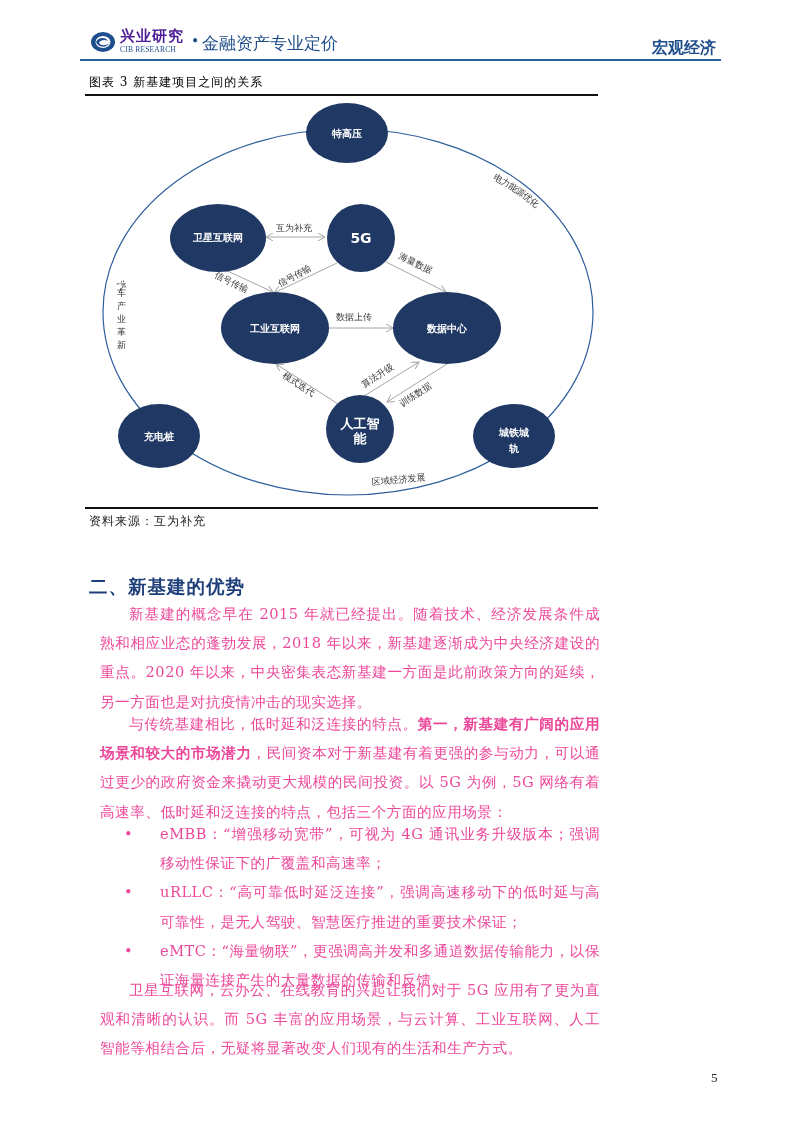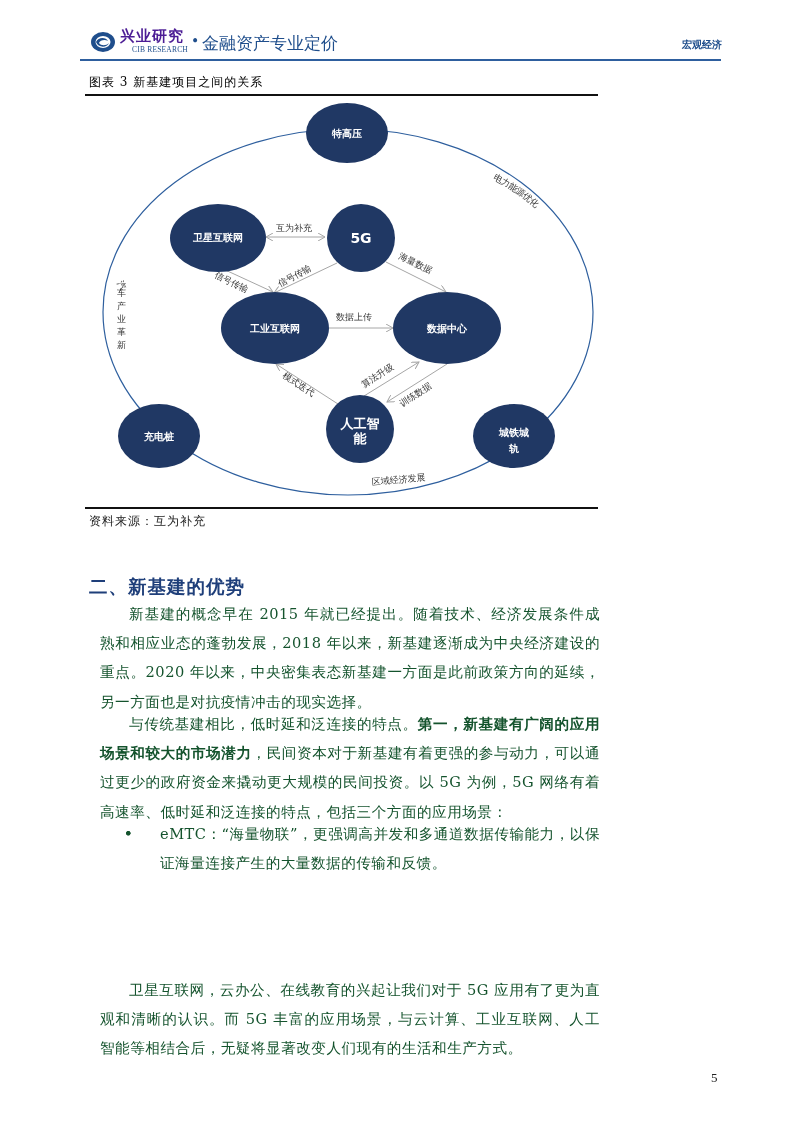--- a/index.html
+++ b/index.html
@@ -2,35 +2,35 @@
 <html><head>
 <meta charset="utf-8">
 <style>
   html, body { margin:0; padding:0; background:#ffffff; }
   body { width:793px; height:1122px; position:relative; overflow:hidden;
          font-family:"DejaVu Serif","Liberation Serif",serif; color:#1a1a1a; }
   .abs { position:absolute; }
   
   .logo-mark { left:90px; top:31px; width:26px; height:22px; }
   .logo-cn { left:120px; top:27px; font-size:15px; font-weight:bold; color:#4c1d95; letter-spacing:1px; font-family:"DejaVu Serif",serif; }
-  .logo-en { left:120px; top:45px; font-size:7.5px; color:#1f4e8c; font-family:"Liberation Serif",serif; letter-spacing:0.2px;margin-left:12px; }
+  .logo-en { left:120px; top:45px; font-size:7.5px; color:#1f4e8c; font-family:"Liberation Serif",serif; letter-spacing:0.2px; }
   .header-dot { left:191px; top:33px; font-size:14px; color:#1f4e8c; }
   .header-sub { left:202px; top:32px; font-size:17px; color:#1f4e8c; font-family:"DejaVu Sans",sans-serif; }
-  .header-right { left:682px; top:38px; font-size:10px; color:#1f4e8c; font-weight:bold; font-family:"DejaVu Serif",serif; }
+  .header-right { left:652px; top:38px; font-size:16px; color:#1f4e8c; font-weight:bold; font-family:"DejaVu Serif",serif; }
   .header-rule { left:80px; top:59px; width:641px; height:2px; background:#2e5f9e; }
   
   .fig-title { left:89px; top:74px; font-size:12px; color:#000000; letter-spacing:1px; }
   .fig-rule-top { left:85px; top:94px; width:513px; height:1.5px; background:#111; }
   .fig-rule-bottom { left:85px; top:507px; width:513px; height:1.5px; background:#111; }
   .fig-source { left:89px; top:513px; font-size:12px; color:#222; letter-spacing:1px; }
   .diagram { left:85px; top:96px; width:513px; height:411px; }
   
   .section-heading { left:89px; top:574px; font-size:18.5px; font-weight:bold; color:#1f3f7a; letter-spacing:1px; }
   
-  .body-text { left:100px; width:500px; font-size:14.6px; line-height:29.2px; color:#14532d; letter-spacing:0.5px; text-align:justify; }
+  .body-text { left:100px; width:500px; font-size:14.6px; line-height:29.2px; color:#ec4899; letter-spacing:0.5px; text-align:justify; }
   .para { margin:0; text-indent:29px; }
   .bullets { list-style:none; margin:0; padding:0; }
   .bullets li { position:relative; padding-left:29px; }
   .bullets li .dot { position:absolute; left:-7px; top:0; }
   .bold { font-weight:bold; }
   .page-number { left:711px; top:1070px; font-size:13px; color:#222; font-family:"Liberation Serif",serif; }
 </style>
 </head>
 <body>
 
@@ -131,22 +131,22 @@
 <div class="abs body-text" style="top:599px;">
   <p class="para">新基建的概念早在 2015 年就已经提出。随着技术、经济发展条件成熟和相应业态的蓬勃发展，2018 年以来，新基建逐渐成为中央经济建设的重点。2020 年以来，中央密集表态新基建一方面是此前政策方向的延续，另一方面也是对抗疫情冲击的现实选择。</p>
 </div>
 
 <div class="abs body-text" style="top:709px;">
   <p class="para"><span>与传统基建相比，低时延和泛连接的特点。</span><span class="bold">第一，新基建有广阔的应用场景和较大的市场潜力</span><span>，民间资本对于新基建有着更强的参与动力，可以通过更少的政府资金来撬动更大规模的民间投资。以 5G 为例，5G 网络有着高速率、低时延和泛连接的特点，包括三个方面的应用场景：</span></p>
 </div>
 
 <div class="abs body-text" style="top:819px; left:131px; width:469px;">
   <ul class="bullets">
-    <li><span class="dot">•</span></li>
-    <li><span class="dot">•</span></li>
+    <li><span class="dot">•</span><span>eMBB：“增强移动宽带”，可视为 4G 通讯业务升级版本；强调移动性保证下的广覆盖和高速率；</span></li>
+    <li><span class="dot">•</span><span>uRLLC：“高可靠低时延泛连接”，强调高速移动下的低时延与高可靠性，是无人驾驶、智慧医疗推进的重要技术保证；</span></li>
     <li><span class="dot">•</span><span>eMTC：“海量物联”，更强调高并发和多通道数据传输能力，以保证海量连接产生的大量数据的传输和反馈。</span></li>
   </ul>
 </div>
 
 <div class="abs body-text" style="top:975px;">
   <p class="para">卫星互联网，云办公、在线教育的兴起让我们对于 5G 应用有了更为直观和清晰的认识。而 5G 丰富的应用场景，与云计算、工业互联网、人工智能等相结合后，无疑将显著改变人们现有的生活和生产方式。</p>
 </div>
 
 <div class="abs page-number">5</div>
 

